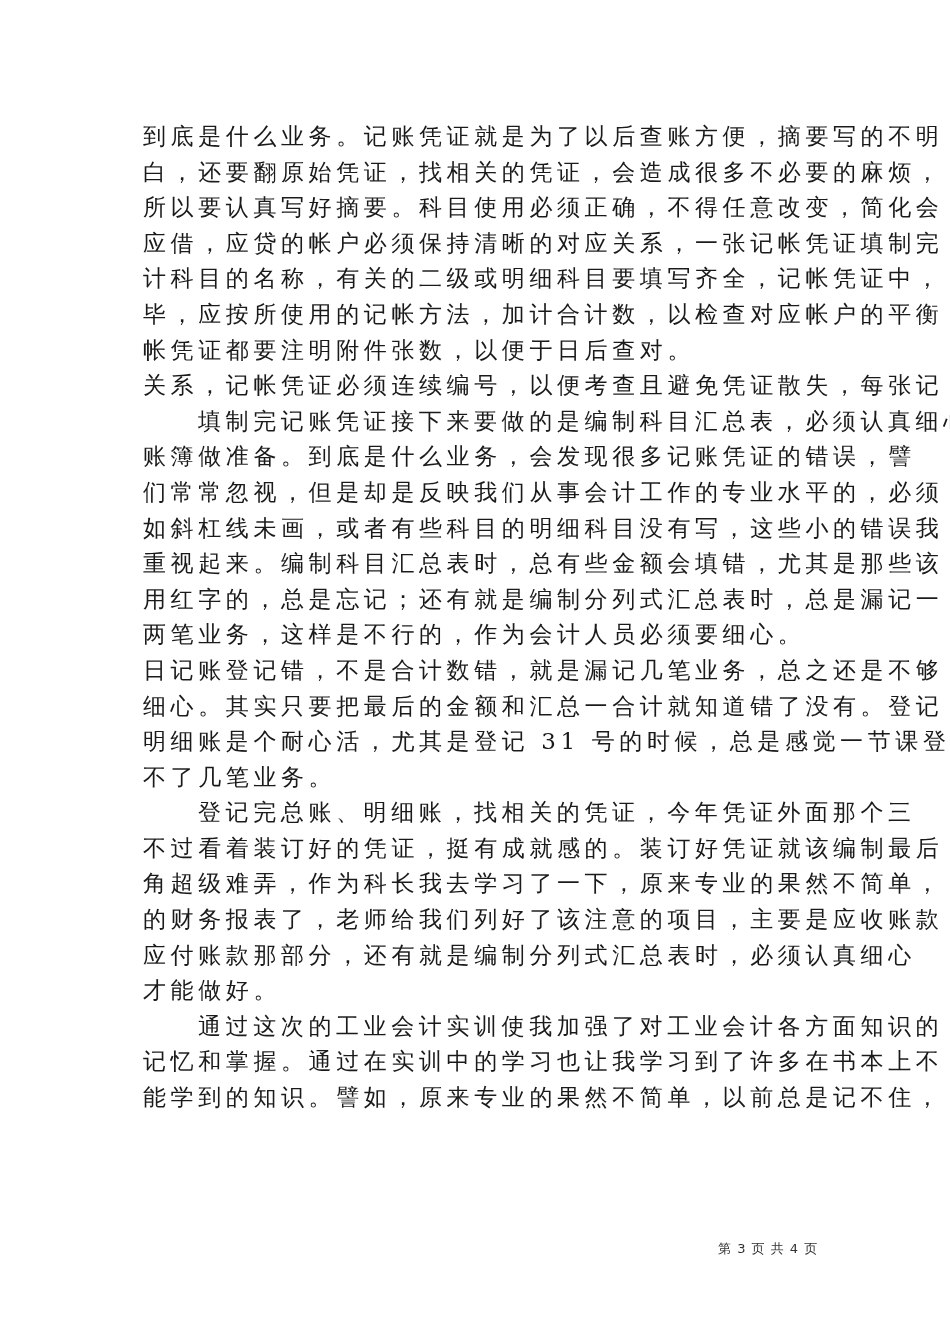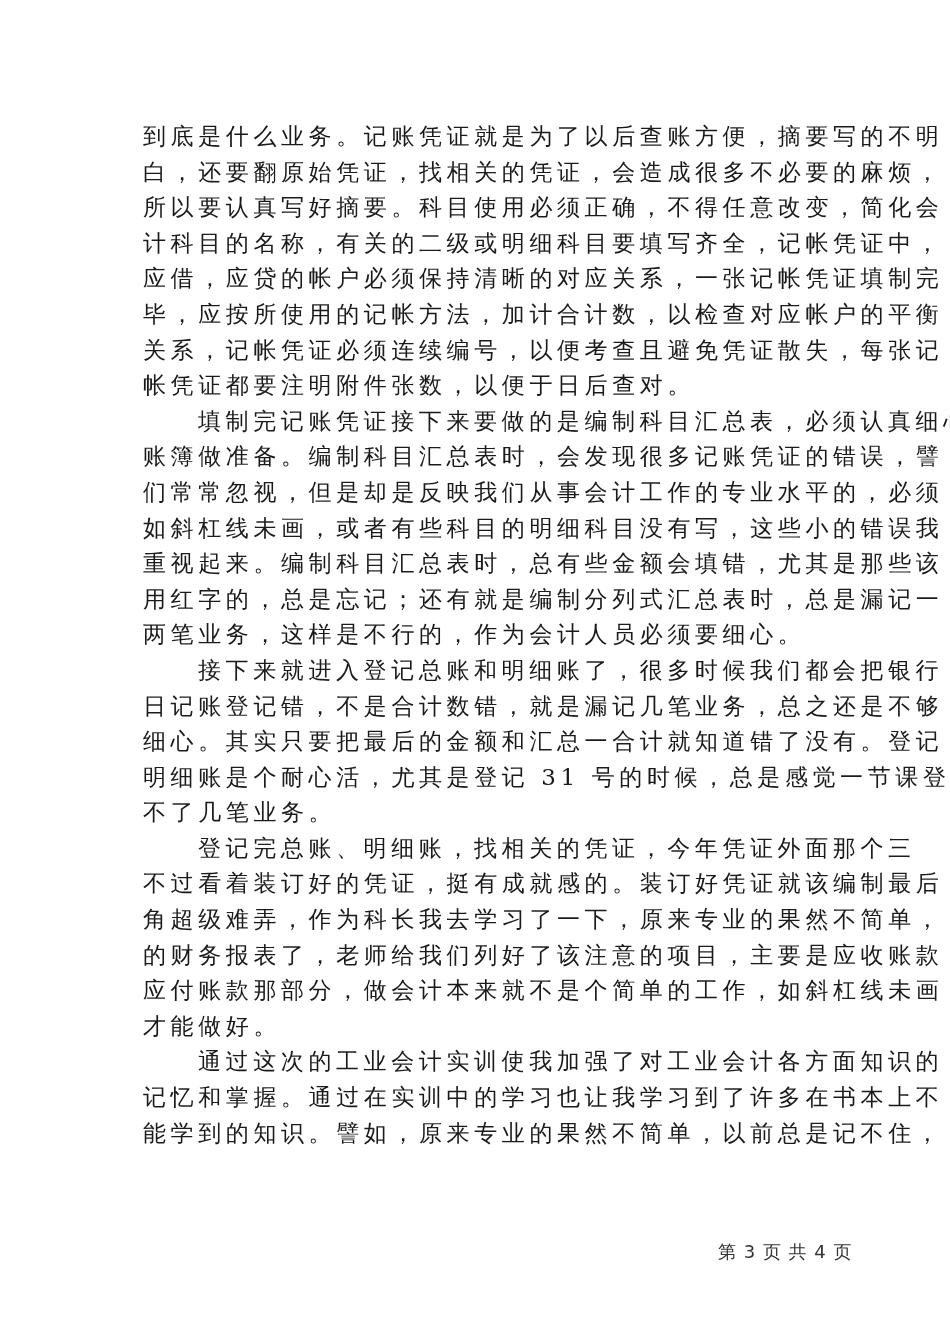--- a/index.html
+++ b/index.html
@@ -36,56 +36,55 @@
       white-space: nowrap;
       overflow: visible;
     }
     .line.indent {
       padding-left: 55px;
     }
     .footer {
       position: absolute;
       left: 718px;
       top: 1240px;
-      font-size: 18px;
+      font-size: 13px;
       color: #333;
       font-family: "DejaVu Sans", "Liberation Sans", sans-serif;
       letter-spacing: 1px;
     }
   </style>
 </head>
 <body>
 
 <div class="page">
   <div class="body-text">
     <div class="line">到底是什么业务。记账凭证就是为了以后查账方便，摘要写的不明</div>
     <div class="line">白，还要翻原始凭证，找相关的凭证，会造成很多不必要的麻烦，</div>
     <div class="line">所以要认真写好摘要。科目使用必须正确，不得任意改变，简化会</div>
+    <div class="line">应借，应贷的帐户必须保持清晰的对应关系，一张记帐凭证填制完</div>
     <div class="line">计科目的名称，有关的二级或明细科目要填写齐全，记帐凭证中，</div>
-    <div class="line">应借，应贷的帐户必须保持清晰的对应关系，一张记帐凭证填制完</div>
     <div class="line">毕，应按所使用的记帐方法，加计合计数，以检查对应帐户的平衡</div>
+    <div class="line">帐凭证都要注明附件张数，以便于日后查对。</div>
     <div class="line">关系，记帐凭证必须连续编号，以便考查且避免凭证散失，每张记</div>
-    <div class="line">帐凭证都要注明附件张数，以便于日后查对。</div>
     <div class="line indent">填制完记账凭证接下来要做的是编制科目汇总表，必须认真细心</div>
-    <div class="line">账簿做准备。编制科目汇总表时，会发现很多记账凭证的错误，譬</div>
+    <div class="line">账簿做准备。到底是什么业务，会发现很多记账凭证的错误，譬</div>
     <div class="line">们常常忽视，但是却是反映我们从事会计工作的专业水平的，必须</div>
     <div class="line">如斜杠线未画，或者有些科目的明细科目没有写，这些小的错误我</div>
     <div class="line">重视起来。编制科目汇总表时，总有些金额会填错，尤其是那些该</div>
     <div class="line">用红字的，总是忘记；还有就是编制分列式汇总表时，总是漏记一</div>
     <div class="line">两笔业务，这样是不行的，作为会计人员必须要细心。</div>
-    <div class="line indent">接下来就进入登记总账和明细账了，很多时候我们都会把银行</div>
     <div class="line">日记账登记错，不是合计数错，就是漏记几笔业务，总之还是不够</div>
     <div class="line">细心。其实只要把最后的金额和汇总一合计就知道错了没有。登记</div>
     <div class="line">明细账是个耐心活，尤其是登记 31 号的时候，总是感觉一节课登记</div>
     <div class="line">不了几笔业务。</div>
     <div class="line indent">登记完总账、明细账，找相关的凭证，今年凭证外面那个三</div>
     <div class="line">不过看着装订好的凭证，挺有成就感的。装订好凭证就该编制最后</div>
     <div class="line">角超级难弄，作为科长我去学习了一下，原来专业的果然不简单，</div>
     <div class="line">的财务报表了，老师给我们列好了该注意的项目，主要是应收账款，</div>
-    <div class="line">应付账款那部分，做会计本来就不是个简单的工作，如斜杠线未画</div>
+    <div class="line">应付账款那部分，还有就是编制分列式汇总表时，必须认真细心</div>
     <div class="line">才能做好。</div>
     <div class="line indent">通过这次的工业会计实训使我加强了对工业会计各方面知识的</div>
     <div class="line">记忆和掌握。通过在实训中的学习也让我学习到了许多在书本上不</div>
     <div class="line">能学到的知识。譬如，原来专业的果然不简单，以前总是记不住，</div>
   </div>
 
   <div class="footer">第 3 页 共 4 页</div>
 </div>
 
 </body></html>

